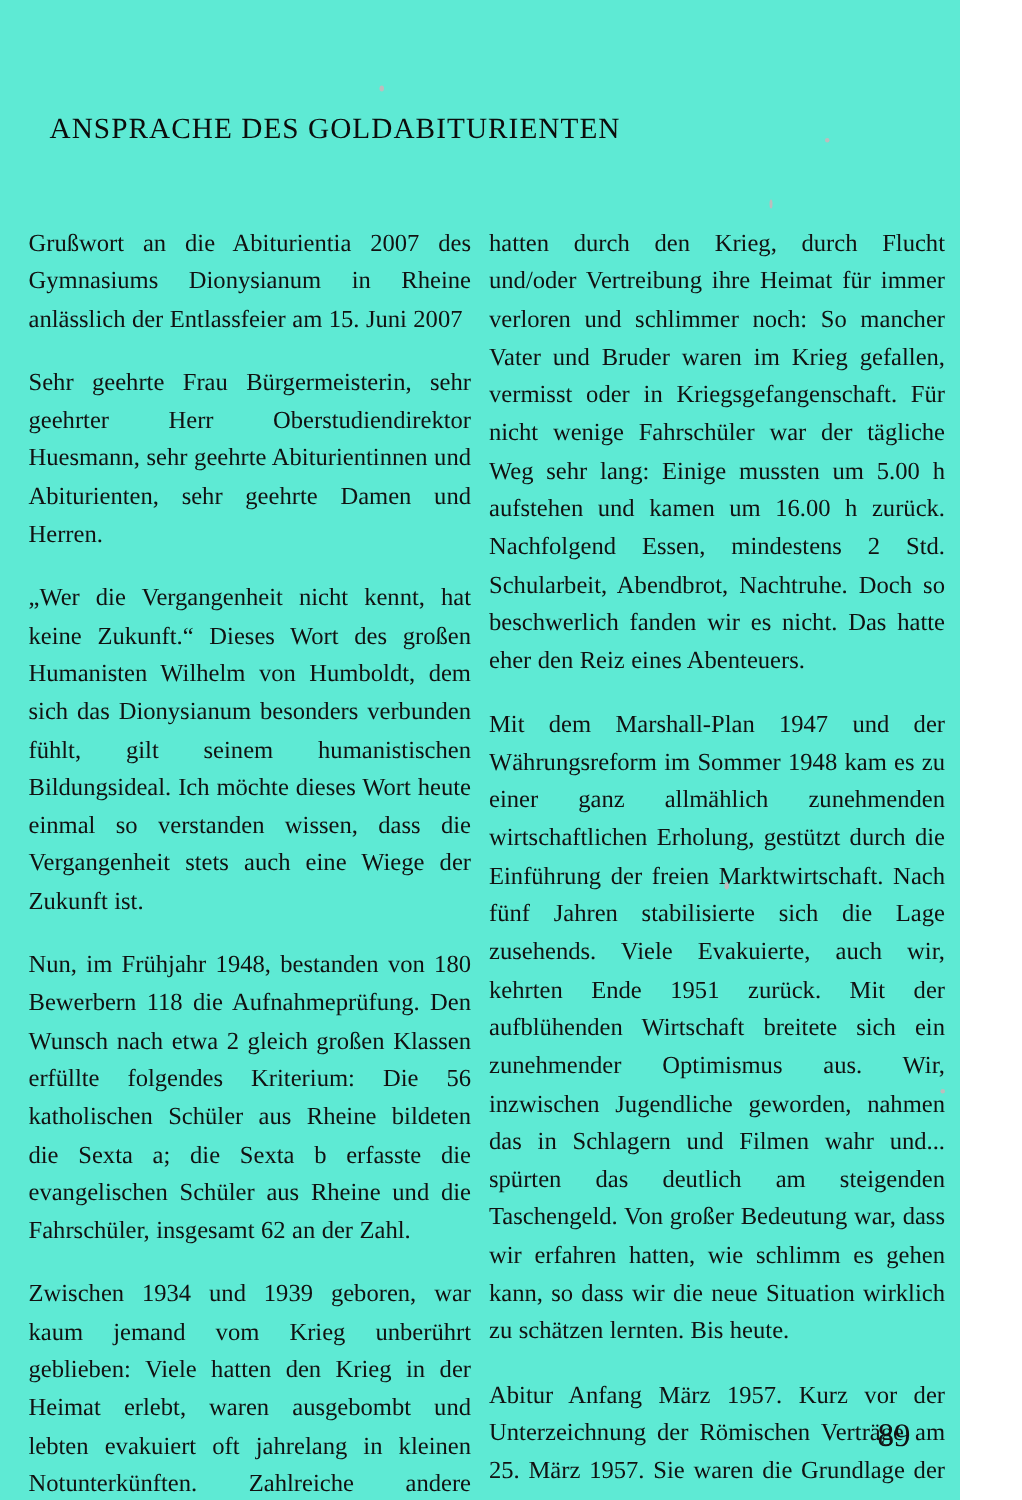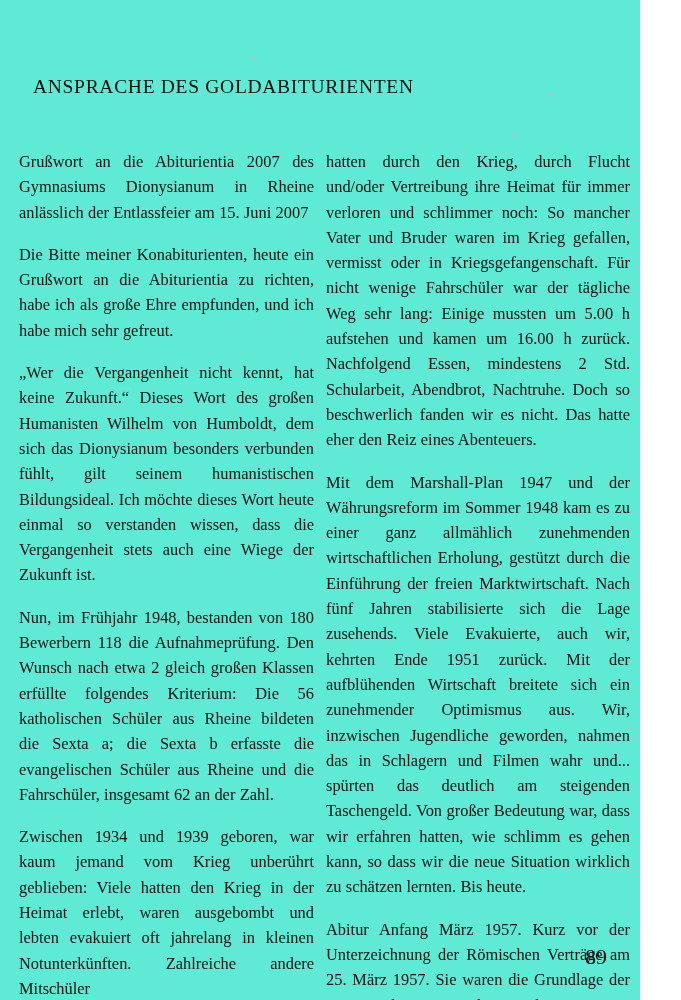--- a/index.html
+++ b/index.html
@@ -99,21 +99,21 @@
   <span class="speck" style="left:627px; top:726px; width:3px; height:3px;"></span>
 
   <div class="heading">
     <div class="heading-line">ANSPRACHE DES GOLDABITURIENTEN</div>
   </div>
 
   <div class="columns">
 
     <div class="column column-left">
       <p class="para">Grußwort an die Abiturientia 2007 des Gymnasiums Dionysianum in Rheine anlässlich der Entlassfeier am 15. Juni 2007</p>
-      <p class="para">Die Bitte meiner Konabiturienten, heute ein Grußwort an die Abiturientia zu richten, habe ich als große Ehre empfunden, und ich habe mich sehr gefreut.</p>
+      <p class="para">Sehr geehrte Frau Bürgermeisterin, sehr geehrter Herr Oberstudiendirektor Huesmann, sehr geehrte Abiturientinnen und Abiturienten, sehr geehrte Damen und Herren.</p>
       <p class="para">„Wer die Vergangenheit nicht kennt, hat keine Zukunft.“ Dieses Wort des großen Humanisten Wilhelm von Humboldt, dem sich das Dionysianum besonders verbunden fühlt, gilt seinem humanistischen Bildungsideal. Ich möchte dieses Wort heute einmal so verstanden wissen, dass die Vergangenheit stets auch eine Wiege der Zukunft ist.</p>
       <p class="para">Nun, im Frühjahr 1948, bestanden von 180 Bewerbern 118 die Aufnahmeprüfung. Den Wunsch nach etwa 2 gleich großen Klassen erfüllte folgendes Kriterium: Die 56 katholischen Schüler aus Rheine bildeten die Sexta a; die Sexta b erfasste die evangelischen Schüler aus Rheine und die Fahrschüler, insgesamt 62 an der Zahl.</p>
       <p class="para justify-all">Zwischen 1934 und 1939 geboren, war kaum jemand vom Krieg unberührt geblieben: Viele hatten den Krieg in der Heimat erlebt, waren ausgebombt und lebten evakuiert oft jahrelang in kleinen Notunterkünften. Zahlreiche andere Mitschüler</p>
     </div>
 
     <div class="column column-right">
       <p class="para">hatten durch den Krieg, durch Flucht und/oder Vertreibung ihre Heimat für immer verloren und schlimmer noch: So mancher Vater und Bruder waren im Krieg gefallen, vermisst oder in Kriegsgefangenschaft. Für nicht wenige Fahrschüler war der tägliche Weg sehr lang: Einige mussten um 5.00 h aufstehen und kamen um 16.00 h zurück. Nachfolgend Essen, mindestens 2 Std. Schularbeit, Abendbrot, Nachtruhe. Doch so beschwerlich fanden wir es nicht. Das hatte eher den Reiz eines Abenteuers.</p>
       <p class="para">Mit dem Marshall-Plan 1947 und der Währungsreform im Sommer 1948 kam es zu einer ganz allmählich zunehmenden wirtschaftlichen Erholung, gestützt durch die Einführung der freien Marktwirtschaft. Nach fünf Jahren stabilisierte sich die Lage zusehends. Viele Evakuierte, auch wir, kehrten Ende 1951 zurück. Mit der aufblühenden Wirtschaft breitete sich ein zunehmender Optimismus aus. Wir, inzwischen Jugendliche geworden, nahmen das in Schlagern und Filmen wahr und... spürten das deutlich am steigenden Taschengeld. Von großer Bedeutung war, dass wir erfahren hatten, wie schlimm es gehen kann, so dass wir die neue Situation wirklich zu schätzen lernten. Bis heute.</p>
       <p class="para">Abitur Anfang März 1957. Kurz vor der Unterzeichnung der Römischen Verträge am 25. März 1957. Sie waren die Grundlage der Europäischen Union, die 37 Jahre später mit dem Vertragswerk von Maastricht das Licht der Welt erblickte.</p>
 

